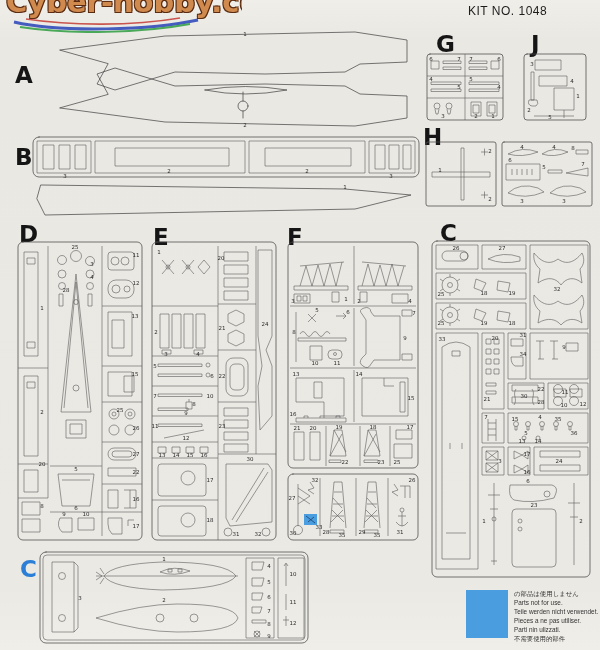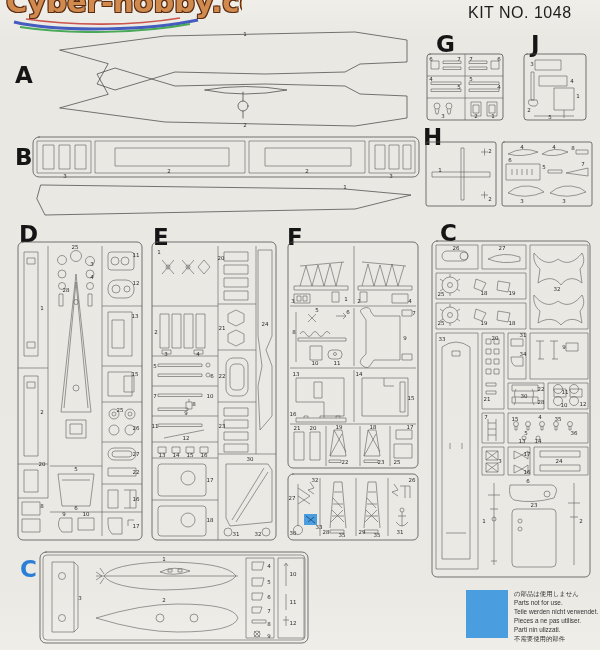--- a/index.html
+++ b/index.html
@@ -2,21 +2,21 @@
 <html><head>
 <meta charset="utf-8">
 <style>
   html,body{margin:0;padding:0;}
   .page{position:relative;width:600px;height:650px;overflow:hidden;
     background:linear-gradient(180deg,#f0eee9 0%,#eae8e3 6%,#ebe9e4 90%,#efeee9 100%);
     font-family:"Liberation Sans",sans-serif;}
   .letter{position:absolute;font-family:"DejaVu Sans",sans-serif;font-weight:900;
     font-size:23px;color:#151515;line-height:1;}
   .letter.blue{color:#2b7fd6;}
-  .kit{position:absolute;left:468px;top:4px;font-size:16px;letter-spacing:.5px;color:#1d1d1d;}
+  .kit{position:absolute;left:468px;top:4px;font-size:12px;letter-spacing:.5px;color:#1d1d1d;}
   .logo-wrap{position:absolute;left:2px;top:0;width:240px;height:33px;overflow:hidden;}
   .logo-text{position:absolute;left:4px;top:-15px;white-space:nowrap;
     font-family:"DejaVu Sans",sans-serif;font-weight:900;font-size:29px;color:#d08a4e;
     text-shadow:1px 1px 0 #5b2c12,-1px 1px 0 #5b2c12,1px -1px 0 #5b2c12,-1px -1px 0 #5b2c12;}
   svg.spr{position:absolute;overflow:visible;}
   .ln{fill:none;stroke:#4a4a4a;stroke-width:.75;stroke-linejoin:round;stroke-linecap:round;}
   .ln2{fill:none;stroke:#5a5a5a;stroke-width:.6;stroke-linejoin:round;}
   .pnum{font-family:"DejaVu Sans",sans-serif;font-size:5.5px;fill:#2b2b2b;text-anchor:middle;}
   .swatch{position:absolute;left:466px;top:590px;width:42px;height:48px;background:#4a9ee0;}
   .legend{position:absolute;left:514px;top:589px;width:86px;}

